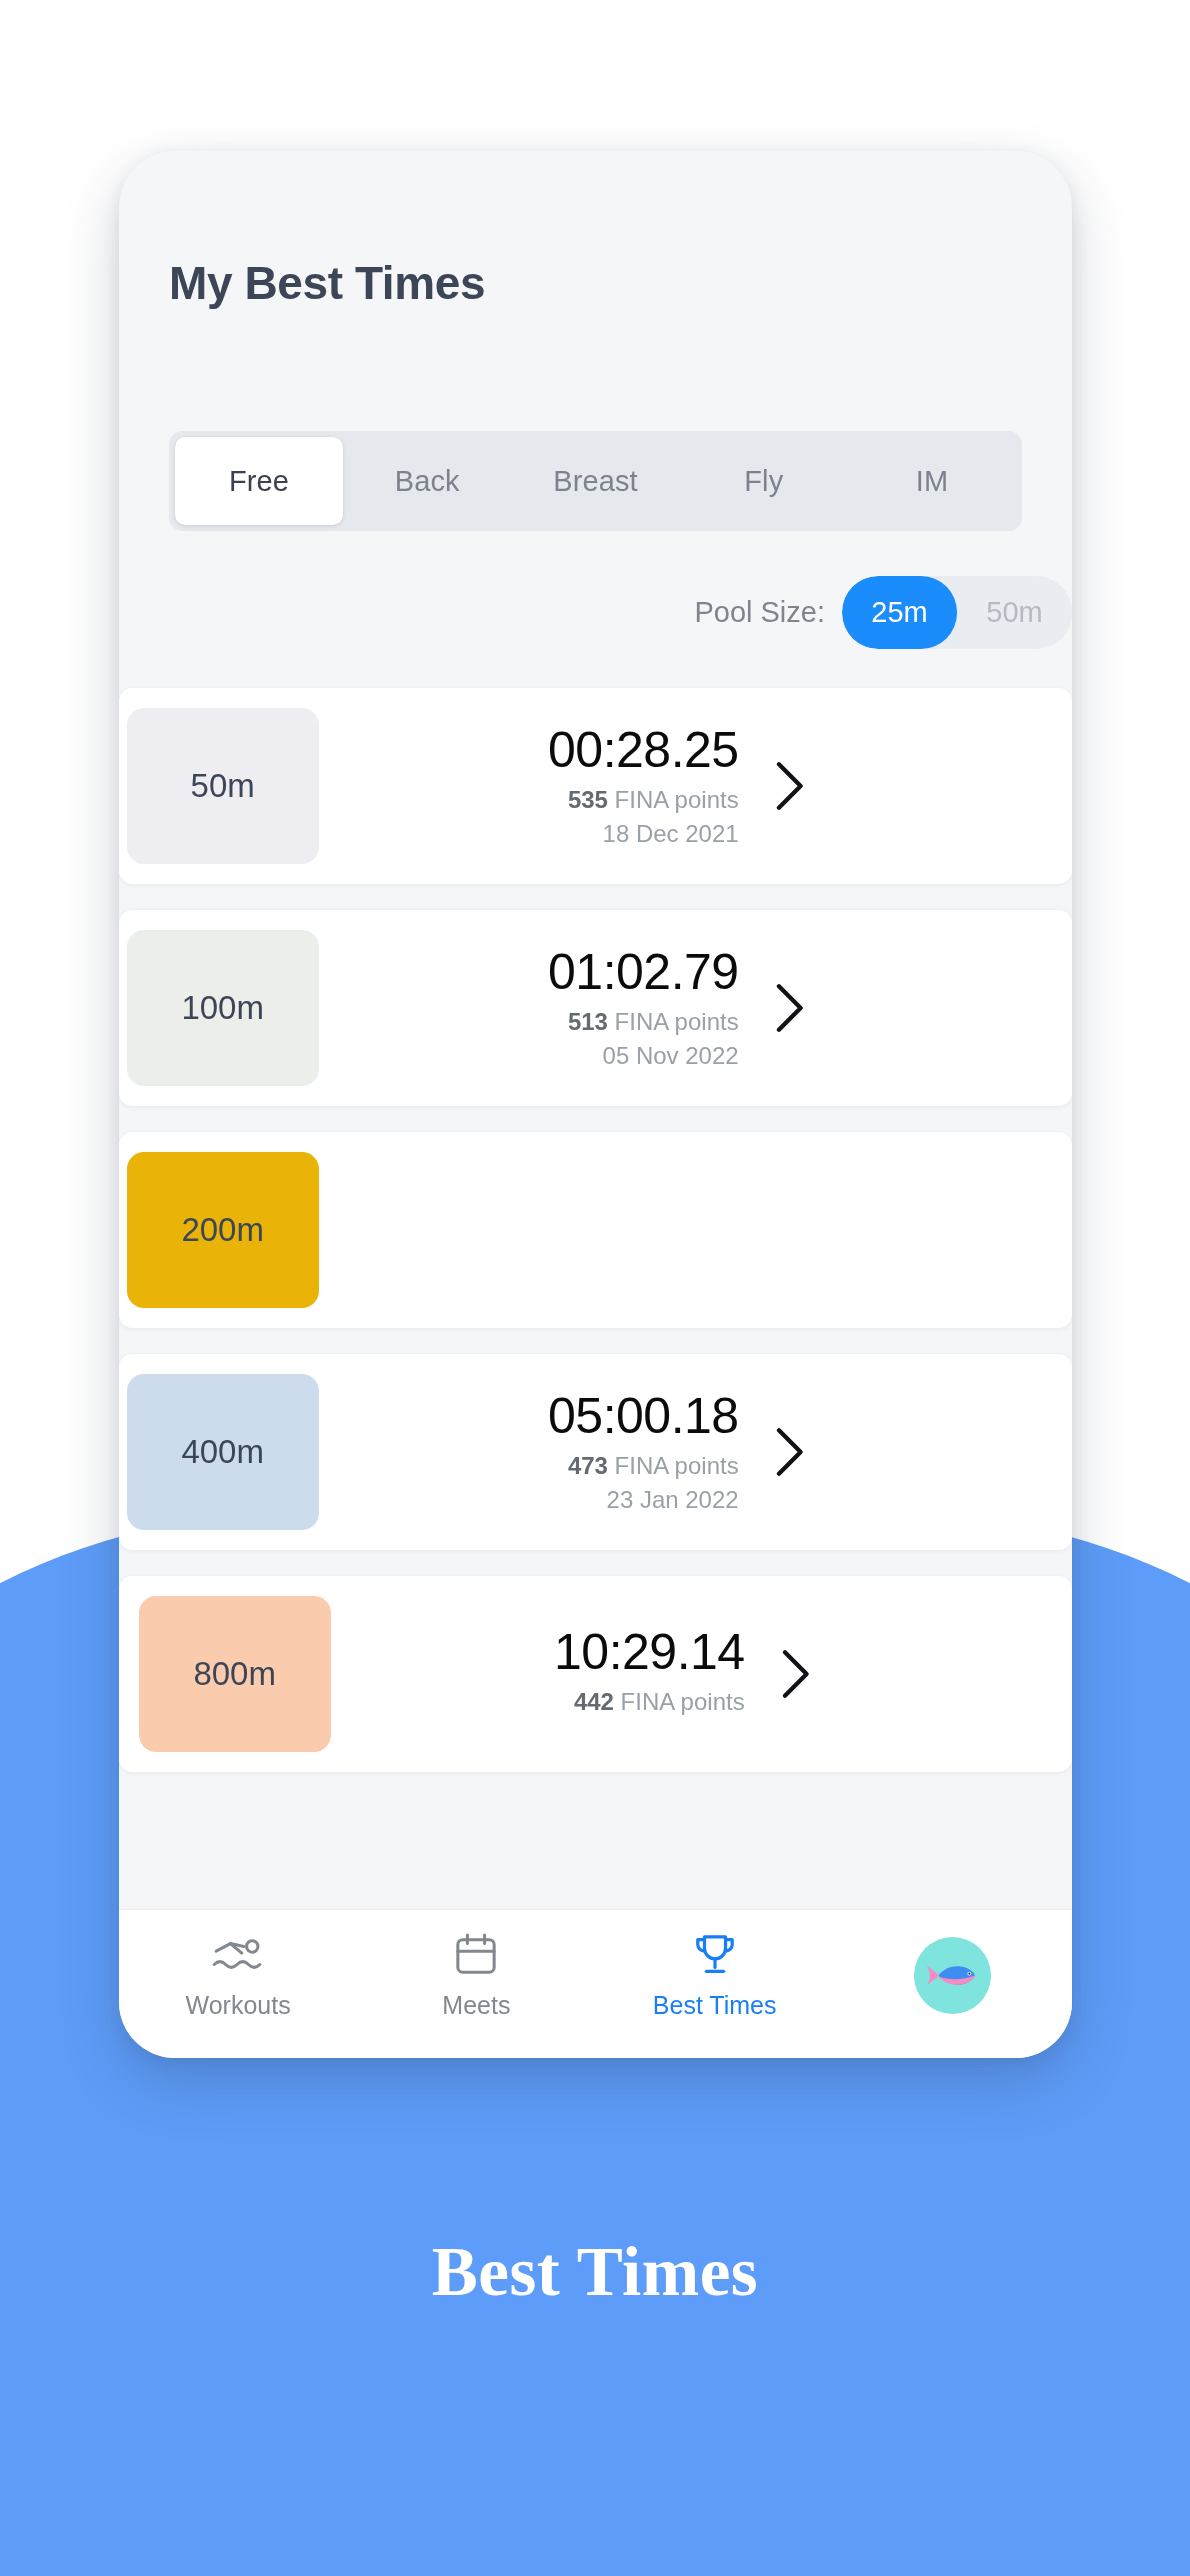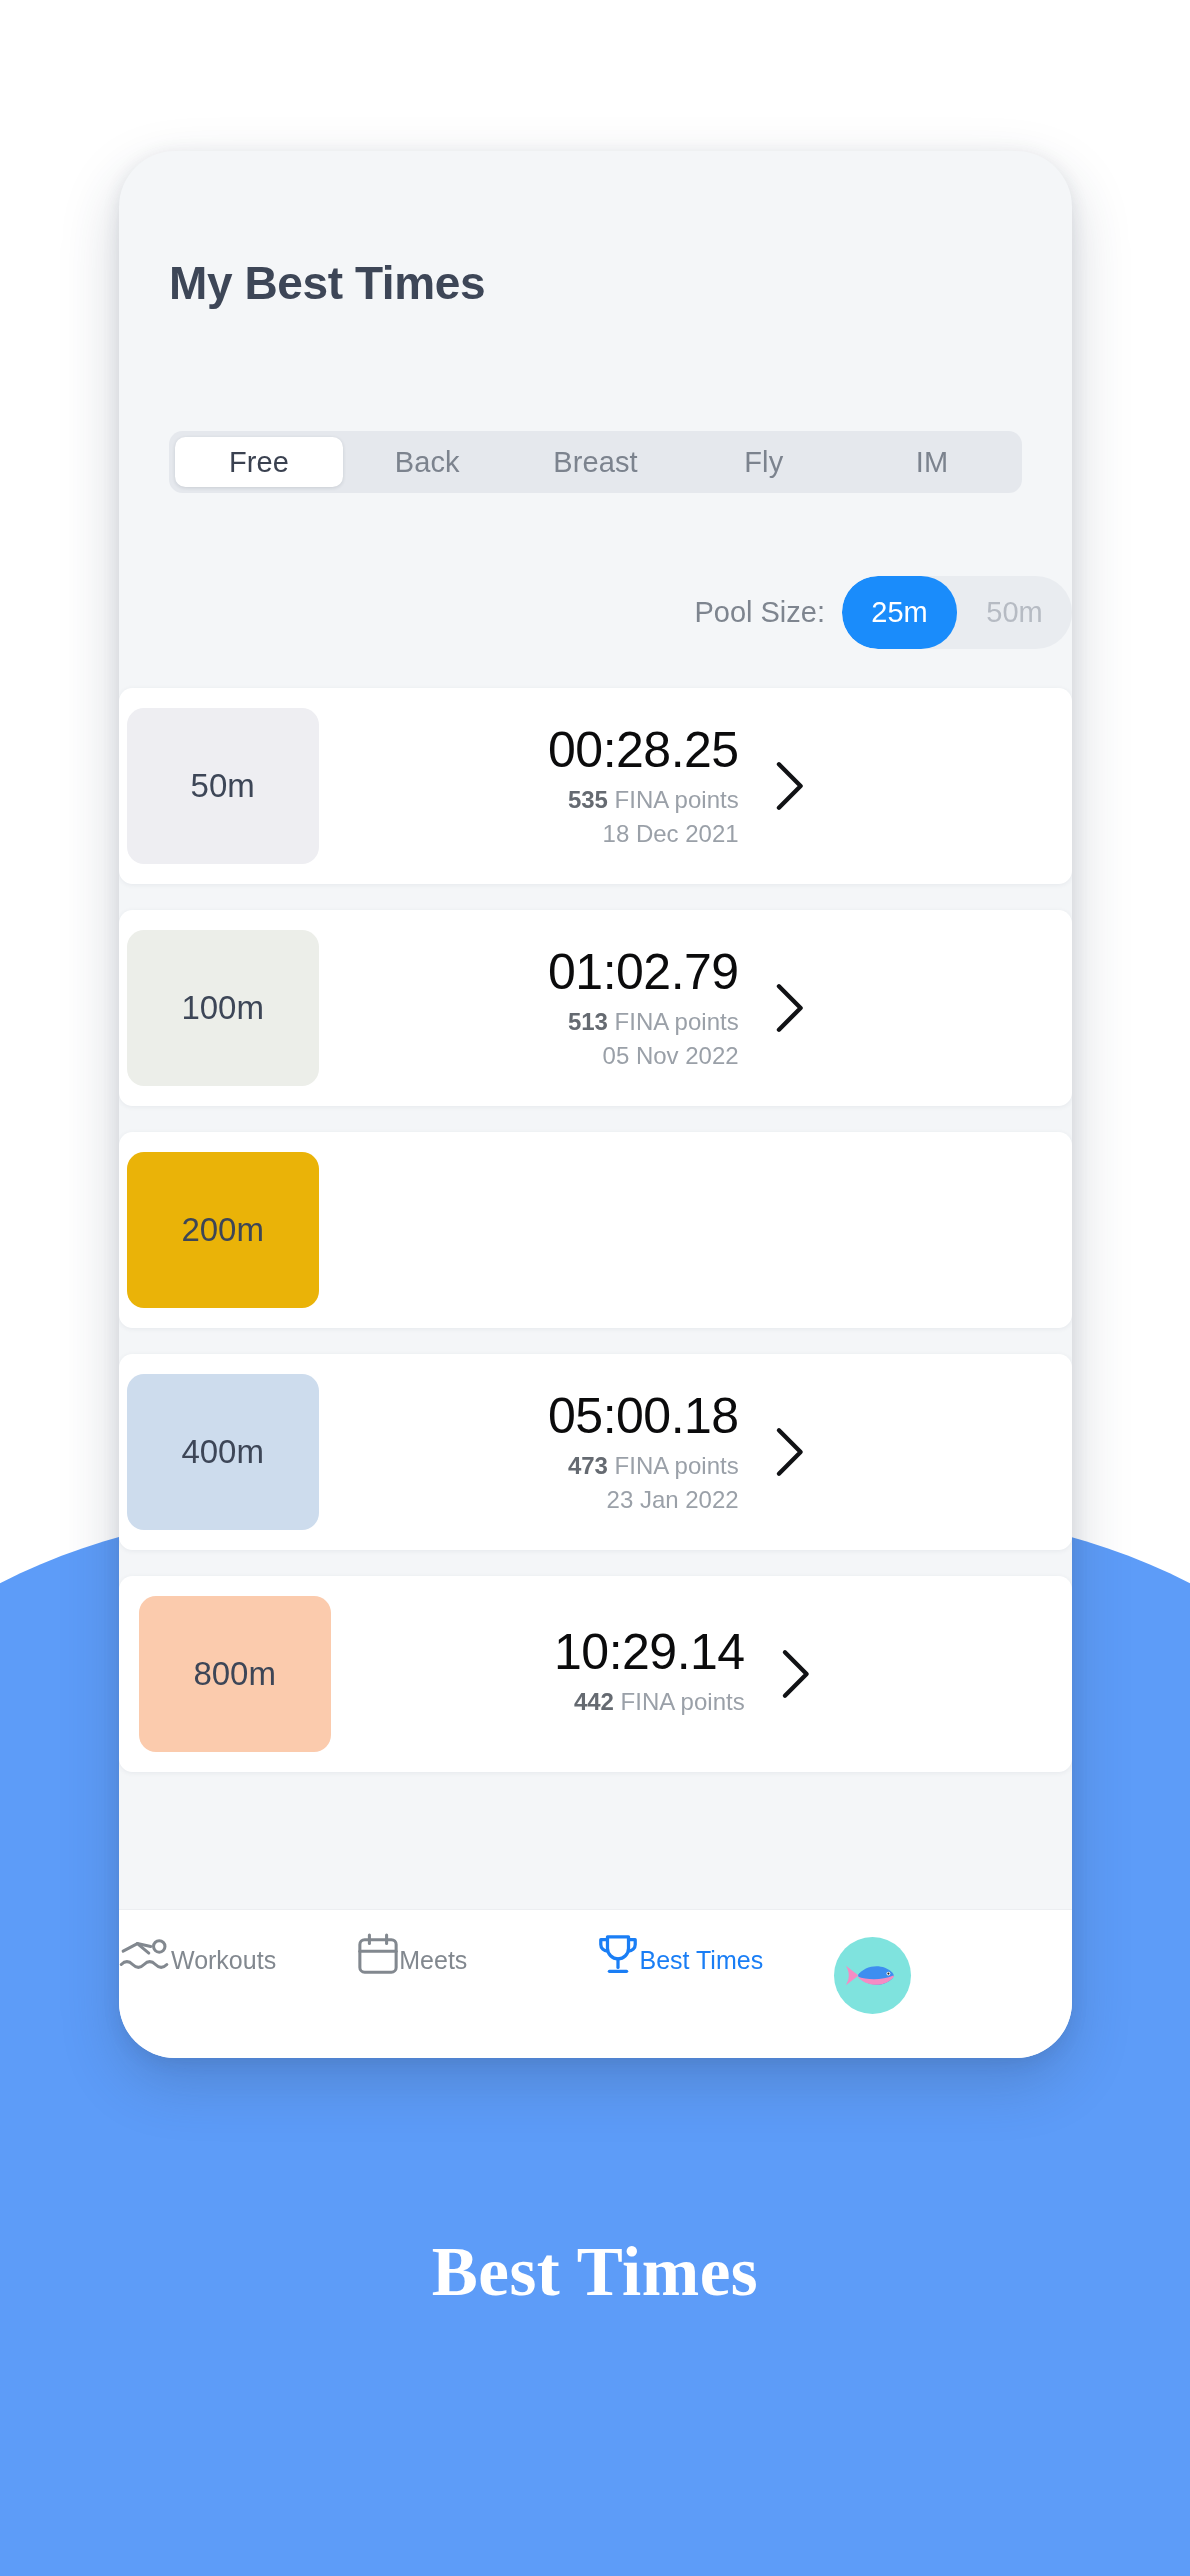--- a/index.html
+++ b/index.html
@@ -48,21 +48,21 @@
     letter-spacing: -0.4px;
     color: #3d4657;
   }
 
   
   .seg-wrap {
     position: absolute;
     left: 50px;
     top: 280px;
     width: 853px;
-    height: 62px;
+    height: 100px;
     background: #e5e8ed;
     border-radius: 13.4px;
     display: flex;
     align-items: center;
     padding: 5.8px;
   }
   .seg-item {
     flex: 1;
     height: 100%;
     display: flex;
@@ -196,21 +196,21 @@
     height: 149px;
     background: #ffffff;
     border-top: 1.9px solid #eceef1;
     display: flex;
     align-items: flex-start;
     z-index: 6;
   }
   .tab {
     flex: 1;
     display: flex;
-    flex-direction: row;
+    flex-direction: column;
     align-items: center;
     padding-top: 21px;
   }
   .tab .tab-ico {
     height: 48px;
     display: flex;
     align-items: center;
     justify-content: center;
   }
   .tab .tab-lbl {

